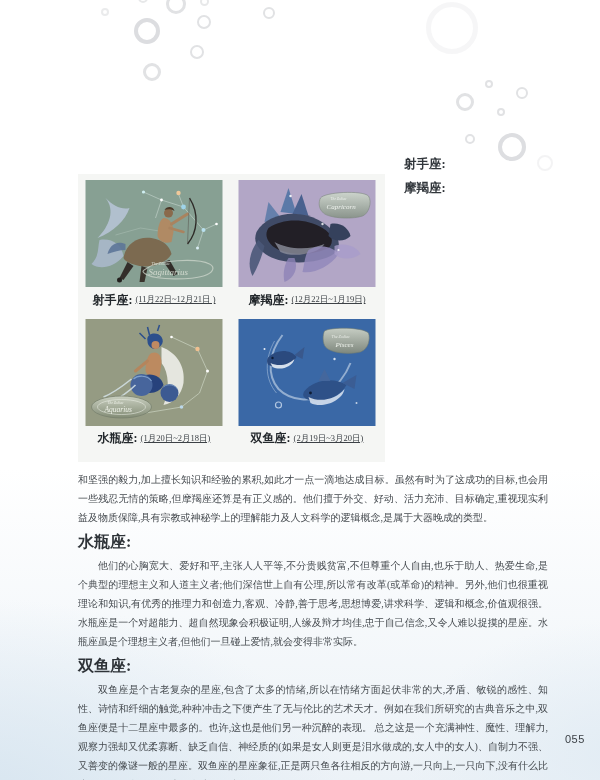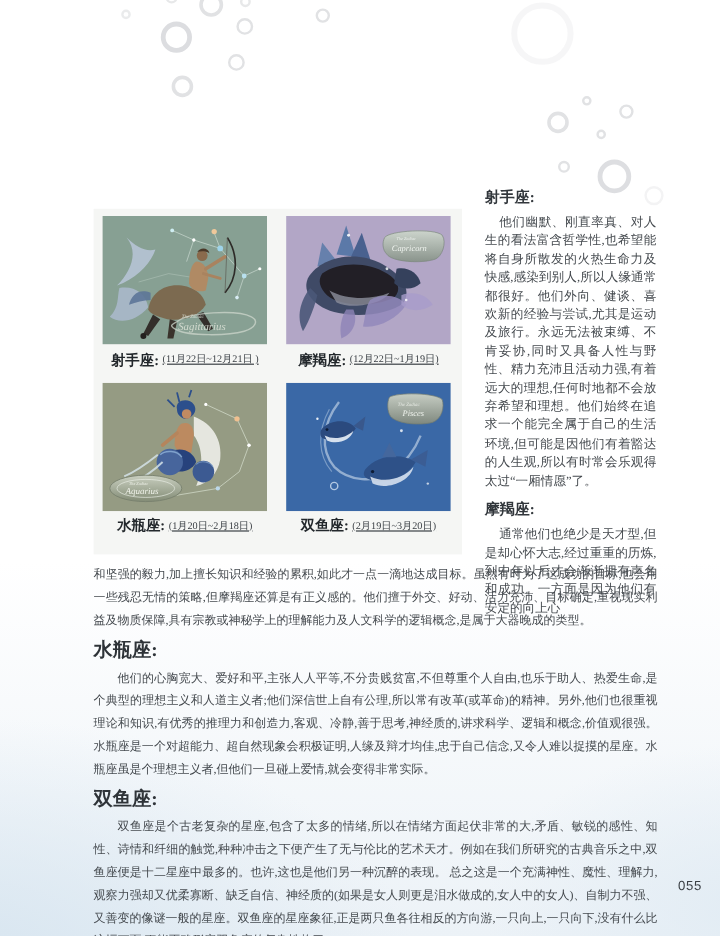--- a/index.html
+++ b/index.html
@@ -228,28 +228,26 @@
       <figcaption>
         <span class="cap-name">双鱼座:</span>
         <span class="cap-dates">(2月19日~3月20日)</span>
       </figcaption>
     </figure>
 
   </section>
 
   <aside class="col">
     <h2>射手座:</h2>
-    <p>他们幽默、刚直率真、对人生的看法富含哲学性,也希望能将自身所散发的火热生命力及快感,感染到别人,所以人缘通常都很好。他们外向、健谈、喜欢新的经验与尝试,尤其是运动及旅行。永远无法被束缚、不肯妥协,同时又具备人性与野性、精力充沛且活动力强,有着远大的理想,任何时地都不会放弃希望和理想。他们始终在追求一个能完全属于自己的生活环境,但可能是因他们有着豁达的人生观,所以有时常会乐观得太过“一厢情愿”了。</p>
     <h2 class="second">摩羯座:</h2>
-    <p>通常他们也绝少是天才型,但是却心怀大志,经过重重的历炼,到中年以后才会渐渐拥有声名和成功。一方面是因为他们有安定的向上心</p>
   </aside>
 
   <main class="flow">
     <p class="cont">和坚强的毅力,加上擅长知识和经验的累积,如此才一点一滴地达成目标。虽然有时为了这成功的目标,也会用一些残忍无情的策略,但摩羯座还算是有正义感的。他们擅于外交、好动、活力充沛、目标确定,重视现实利益及物质保障,具有宗教或神秘学上的理解能力及人文科学的逻辑概念,是属于大器晚成的类型。</p>
     <h2>水瓶座:</h2>
-    <p class="ind">他们的心胸宽大、爱好和平,主张人人平等,不分贵贱贫富,不但尊重个人自由,也乐于助人、热爱生命,是个典型的理想主义和人道主义者;他们深信世上自有公理,所以常有改革(或革命)的精神。另外,他们也很重视理论和知识,有优秀的推理力和创造力,客观、冷静,善于思考,神经质的,讲求科学、逻辑和概念,价值观很强。水瓶座是一个对超能力、超自然现象会积极证明,人缘及辩才均佳,忠于自己信念,又令人难以捉摸的星座。水瓶座虽是个理想主义者,但他们一旦碰上爱情,就会变得非常实际。</p>
+    <p class="ind">他们的心胸宽大、爱好和平,主张人人平等,不分贵贱贫富,不但尊重个人自由,也乐于助人、热爱生命,是个典型的理想主义和人道主义者;他们深信世上自有公理,所以常有改革(或革命)的精神。另外,他们也很重视理论和知识,有优秀的推理力和创造力,客观、冷静,善于思考,思想博爱,讲求科学、逻辑和概念,价值观很强。水瓶座是一个对超能力、超自然现象会积极证明,人缘及辩才均佳,忠于自己信念,又令人难以捉摸的星座。水瓶座虽是个理想主义者,但他们一旦碰上爱情,就会变得非常实际。</p>
     <h2>双鱼座:</h2>
     <p class="ind">双鱼座是个古老复杂的星座,包含了太多的情绪,所以在情绪方面起伏非常的大,矛盾、敏锐的感性、知性、诗情和纤细的触觉,种种冲击之下便产生了无与伦比的艺术天才。例如在我们所研究的古典音乐之中,双鱼座便是十二星座中最多的。也许,这也是他们另一种沉醉的表现。 总之这是一个充满神性、魔性、理解力,观察力强却又优柔寡断、缺乏自信、神经质的(如果是女人则更是泪水做成的,女人中的女人)、自制力不强、又善变的像谜一般的星座。双鱼座的星座象征,正是两只鱼各往相反的方向游,一只向上,一只向下,没有什么比这幅画面,更能正确形容双鱼座的复杂性格了。</p>
   </main>
 
   <div class="pageno">055</div>
 
 </div>
 
 </body></html>

